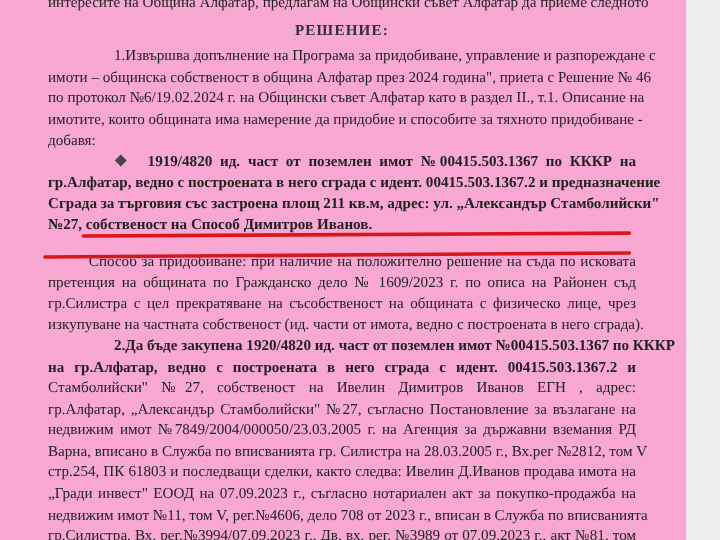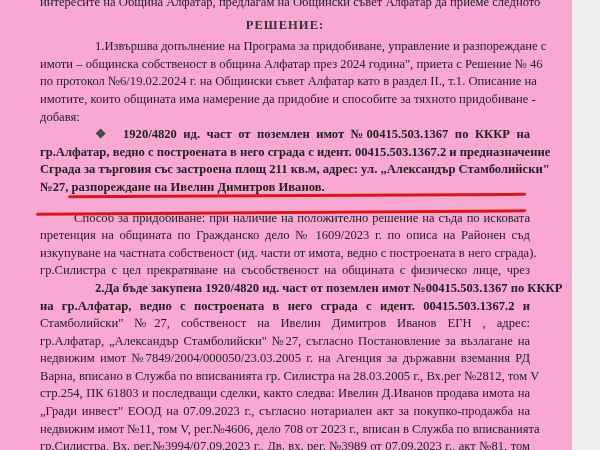--- a/index.html
+++ b/index.html
@@ -52,32 +52,32 @@
       <span class="line indent2">1.Извършва допълнение на Програма за придобиване, управление и разпореждане с</span>
       <span class="line">имоти – общинска собственост в община Алфатар през 2024 година", приета с Решение № 46</span>
       <span class="line">по протокол №6/19.02.2024 г. на Общински съвет Алфатар като в раздел II., т.1. Описание на</span>
       <span class="line">имотите, които общината има намерение да придобие и способите за тяхното придобиване -</span>
       <span class="line last">добавя:</span>
     </div>
 
     <div>
       <span class="line b" style="padding-left:55px; display:flex; justify-content:space-between;">
         <span class="bullet">❖</span>
-        <span style="flex:1; text-align:justify; text-align-last:justify;">1920/4820 ид. част от поземлен имот №00415.503.1367 по КККР на</span>
+        <span style="flex:1; text-align:justify; text-align-last:justify;">1919/4820 ид. част от поземлен имот №00415.503.1367 по КККР на</span>
       </span>
       <span class="line b">гр.Алфатар, ведно с построената в него сграда с идент. 00415.503.1367.2 и предназначение</span>
       <span class="line b">Сграда за търговия със застроена площ 211 кв.м, адрес: ул. „Александър Стамболийски"</span>
-      <span class="line last b">№27, разпореждане на Ивелин Димитров Иванов.</span>
+      <span class="line last b">№27, собственост на Способ Димитров Иванов.</span>
     </div>
 
     <div>
       <span class="line indent">Способ за придобиване: при наличие на положително решение на съда по исковата</span>
       <span class="line">претенция на общината по Гражданско дело № 1609/2023 г. по описа на Районен съд</span>
+      <span class="line">гр.Силистра с цел прекратяване на съсобственост на общината с физическо лице, чрез</span>
       <span class="line last">изкупуване на частната собственост (ид. части от имота, ведно с построената в него сграда).</span>
-      <span class="line">гр.Силистра с цел прекратяване на съсобственост на общината с физическо лице, чрез</span>
     </div>
 
     <div>
       <span class="line indent2 b">2.Да бъде закупена 1920/4820 ид. част от поземлен имот №00415.503.1367 по КККР</span>
       <span class="line b">на гр.Алфатар, ведно с построената в него сграда с идент. 00415.503.1367.2 и</span>
       <span class="line">Стамболийски" №27, собственост на Ивелин Димитров Иванов ЕГН             , адрес:</span>
       <span class="line">гр.Алфатар, „Александър Стамболийски" №27,  съгласно Постановление за възлагане на</span>
       <span class="line">недвижим имот №7849/2004/000050/23.03.2005 г. на Агенция за държавни вземания РД</span>
       <span class="line">Варна, вписано в Служба по вписванията гр. Силистра на 28.03.2005 г., Вх.рег №2812, том V</span>
       <span class="line">стр.254, ПК 61803 и последващи сделки, както следва: Ивелин Д.Иванов продава имота на</span>

